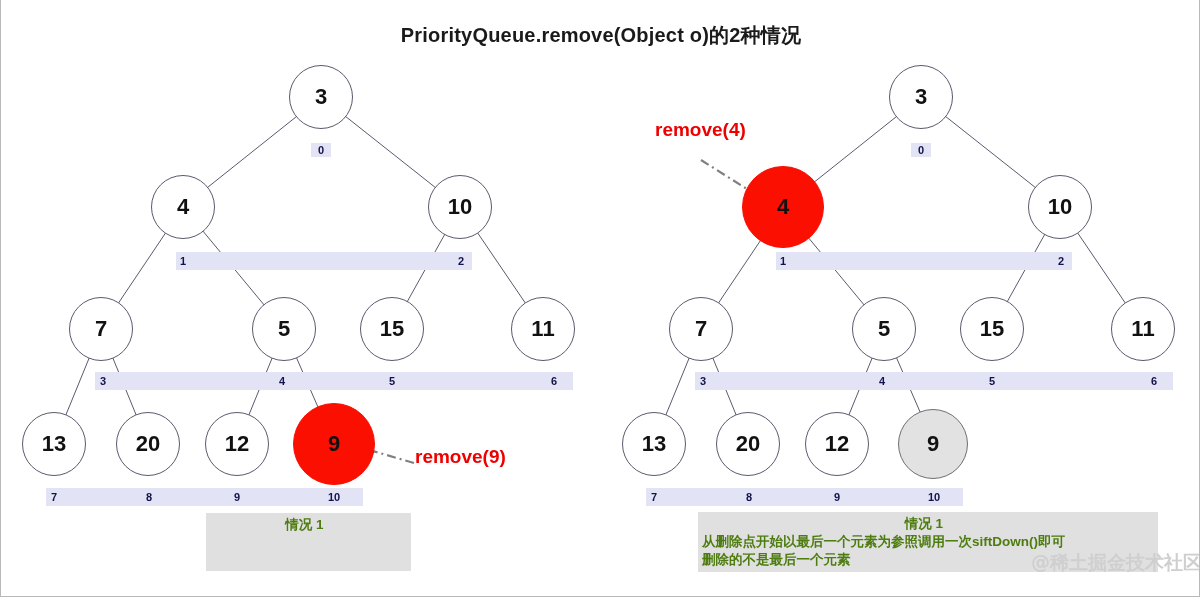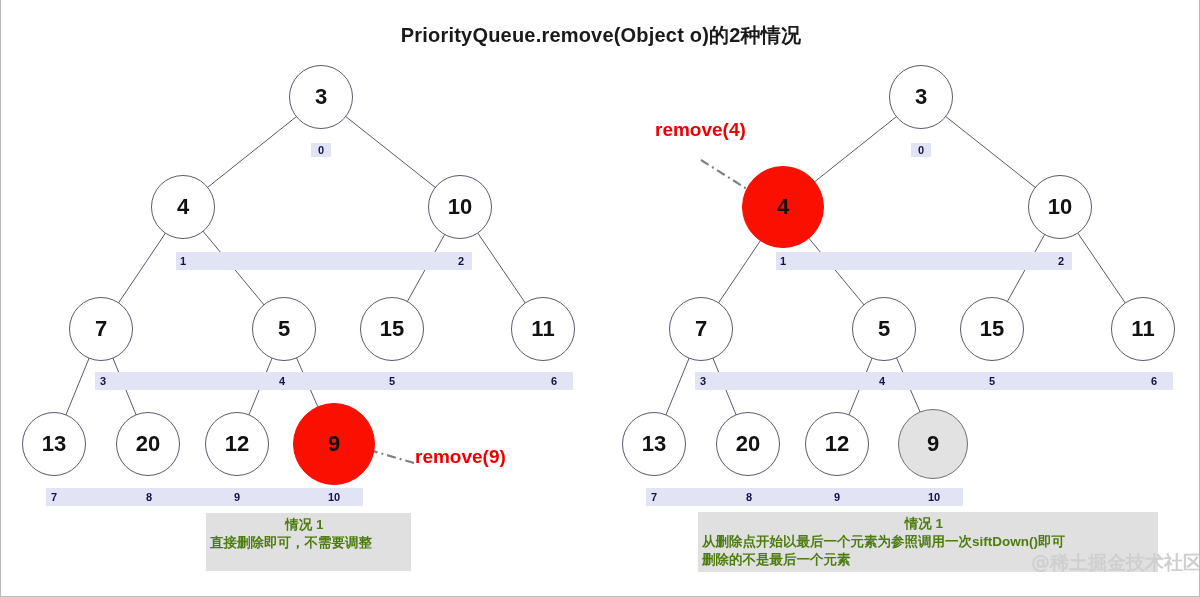--- a/index.html
+++ b/index.html
@@ -213,21 +213,20 @@
 
   <div class="node red" style="left:292px; top:403px; width:82px; height:82px;">
       <span>9</span>
     </div>
   <div class="idx" style="left:322px; top:490px; width:22px;"><span>10</span></div>
 
   <div class="removelbl" style="left:414px; top:446px;text-align:center;">remove(9)</div>
 
   <div class="captionbox" style="left:205px; top:513px; width:205px; height:58px;">
     <span class="chead">情况 1</span>
-    <span class="cline">直接删除即可，不需要调整</span>
   </div>
 
   <div class="node" style="left:888px; top:65px; width:64px; height:64px;">
       <span>3</span>
     </div>
   <div class="idx shaded" style="left:910px; top:143px; width:20px;"><span>0</span></div>
 
   <div class="node red" style="left:741px; top:166px; width:82px; height:82px;">
       <span>4</span>
     </div>

